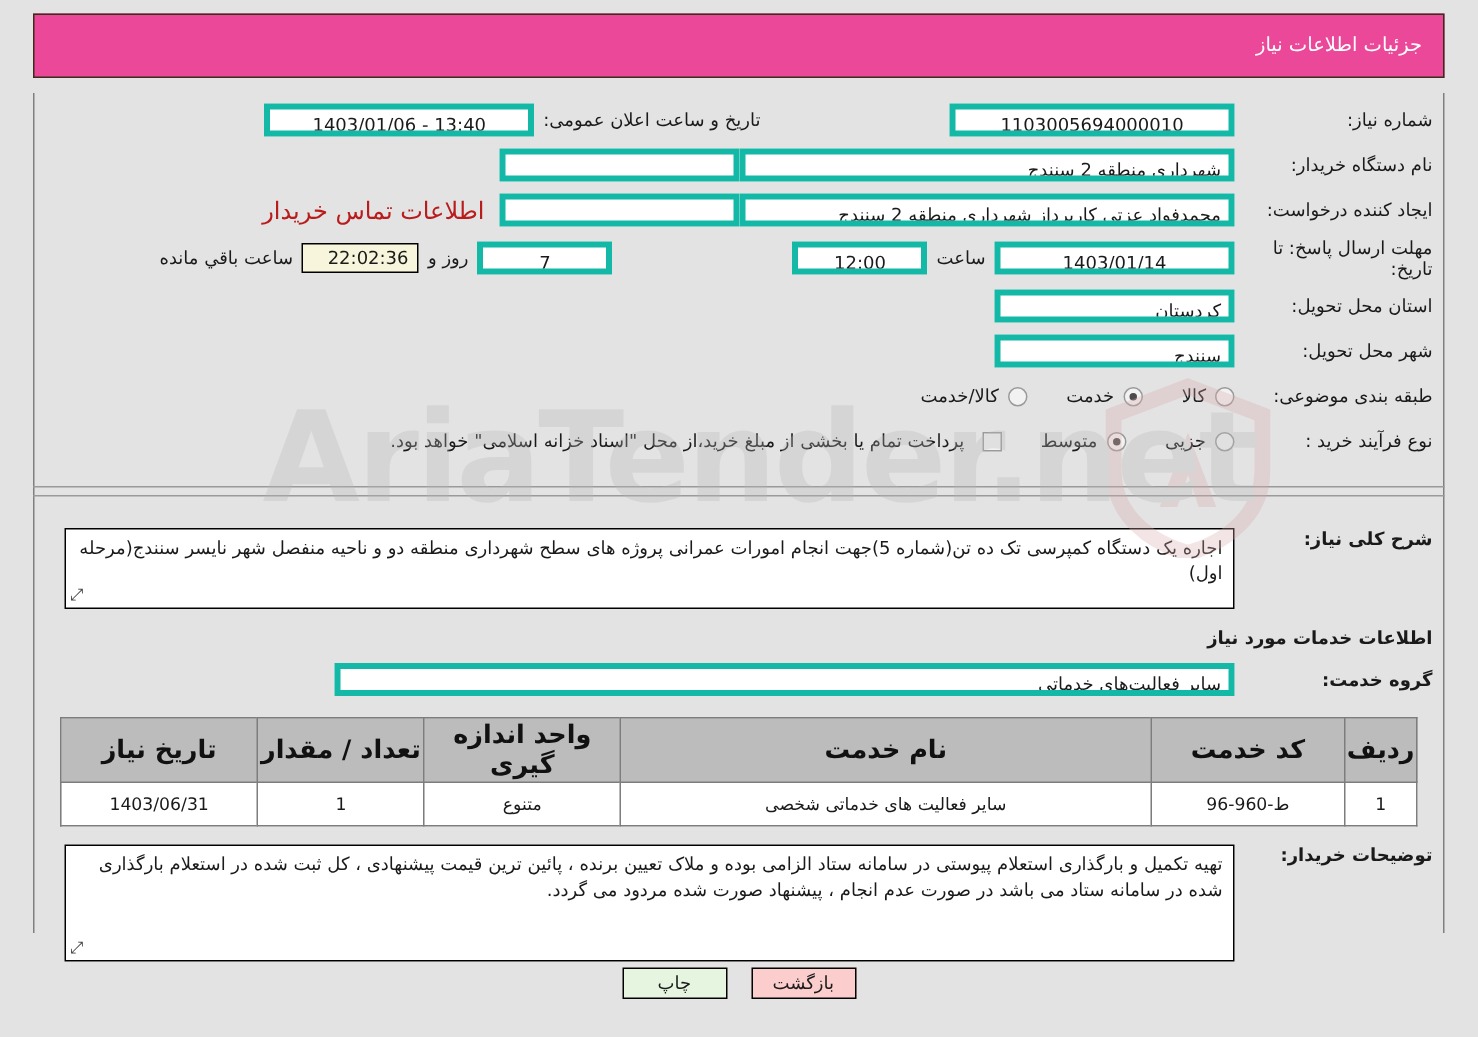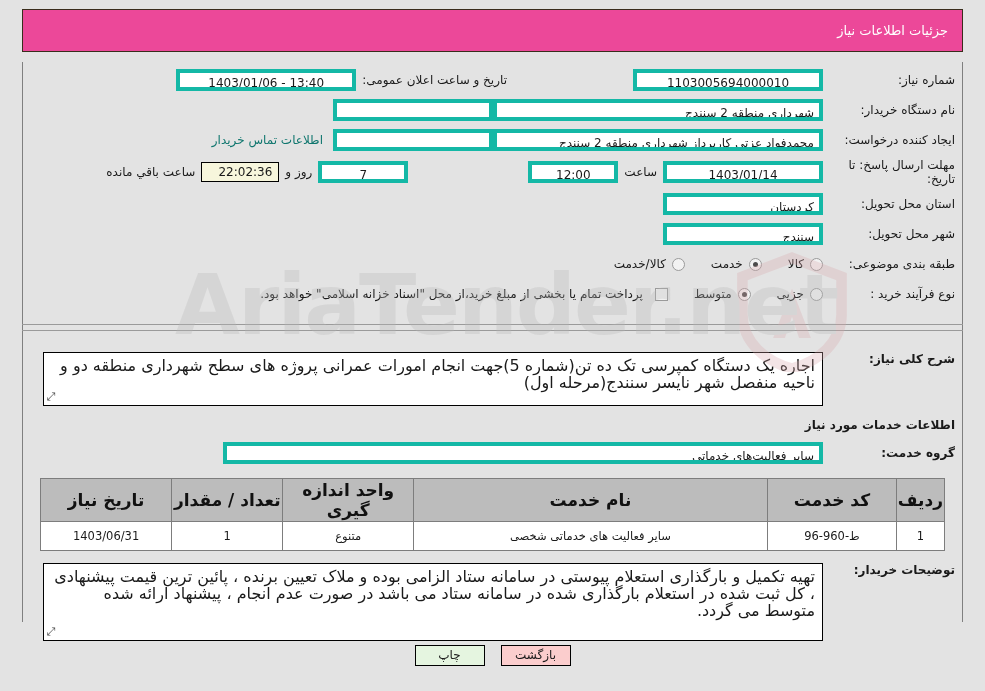--- a/index.html
+++ b/index.html
@@ -117,22 +117,22 @@
     height: 20px;
     line-height: 18px;
     padding: 0 6px;
     font-size: 12px;
     box-sizing: border-box;
     text-align: right;
     width: 78px;
   }
 
   .link {
-    color: #0f766e;
-    font-size: 12px;
+    color: #b91c1c;
+    font-size: 16px;
     margin-right: 10px;
     text-decoration: none;
     white-space: nowrap;
     cursor: pointer;
   }
 
   .spacer-lg { width: 120px; flex: none; }
 
   
   .radio-grp { display: flex; align-items: center; gap: 6px; margin-left: 26px; }
@@ -175,21 +175,21 @@
     box-sizing: border-box;
     font-weight: bold;
     font-size: 12px;
     flex: none;
   }
   .textbox {
     border: 1px solid #000;
     background: #ffffff;
     box-sizing: border-box;
     padding: 4px 7px 0 7px;
-    font-size: 16px;
+    font-size: 12px;
     line-height: 17px;
     text-align: right;
     position: relative;
     overflow: hidden;
   }
   .textbox::after {
     content: "\2921";
     position: absolute;
     left: 3px; bottom: 0px;
     font-size: 11px;
@@ -420,21 +420,21 @@
             <td>متنوع</td>
             <td>1</td>
             <td>1403/06/31</td>
           </tr>
         </tbody>
       </table>
     </div>
 
     <div class="desc-row" style="margin-top:12px;">
       <div class="bold-lbl">توضیحات خریدار:</div>
-      <div class="textbox tb-notes">تهیه  تکمیل و بارگذاری استعلام پیوستی در سامانه ستاد الزامی بوده و ملاک تعیین برنده ، پائین ترین قیمت پیشنهادی ، کل ثبت شده در استعلام بارگذاری شده در سامانه ستاد می باشد در صورت عدم انجام ، پیشنهاد ارائه شده متوسط می گردد.</div>
+      <div class="textbox tb-notes">تهیه  تکمیل و بارگذاری استعلام پیوستی در سامانه ستاد الزامی بوده و ملاک تعیین برنده ، پائین ترین قیمت پیشنهادی ، کل ثبت شده در استعلام بارگذاری شده در سامانه ستاد می باشد در صورت عدم انجام ، پیشنهاد صورت شده مردود می گردد.</div>
     </div>
   </div>
 
   <div class="btn-bar">
     <div class="btn btn-back">بازگشت</div>
     <div class="btn btn-print">چاپ</div>
   </div>
 
 </div>
 

